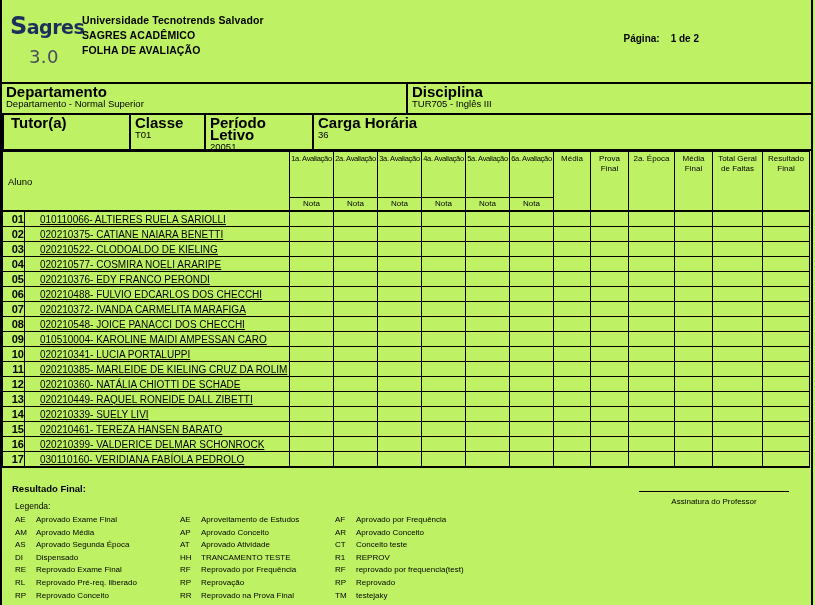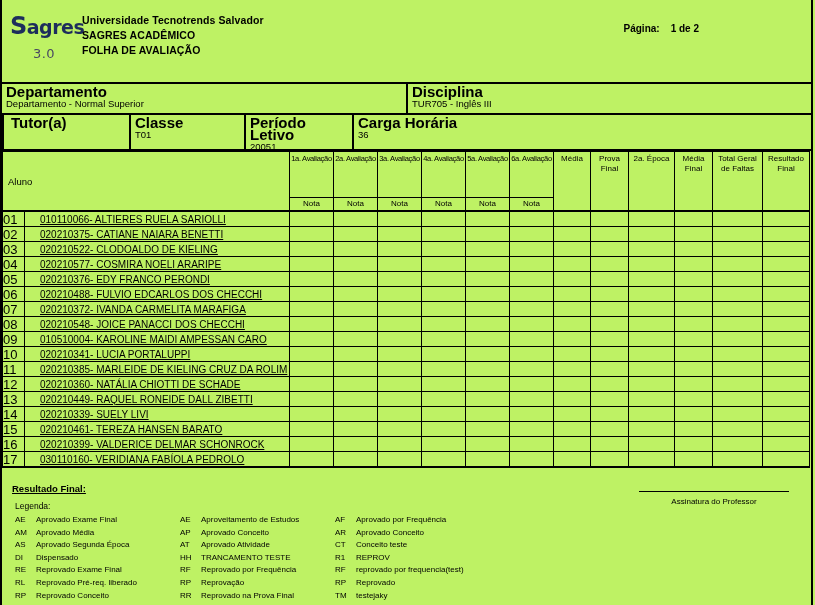--- a/index.html
+++ b/index.html
@@ -62,40 +62,40 @@
     font-size: 19px;
     letter-spacing: -0.5px;
     color: #1d2d5c;
     line-height: 20px;
   }
   .logo-word .cap {
     font-size: 24px;
   }
   .logo-ver {
     font-family: "DejaVu Sans", sans-serif;
-    font-size: 13px;
+    font-size: 18px;
     color: #4a4a62;
     margin-top: 9px;
     letter-spacing: 0.5px;
   }
   .title-block {
     position: absolute;
     left: 80px;
     top: 13px;
   }
   .title-block div {
     font-size: 10.5px;
     font-weight: bold;
     line-height: 15px;
     letter-spacing: 0.1px;
   }
   .page-num {
     position: absolute;
     right: 112px;
-    top: 23px;
+    top: 33px;
     font-size: 10px;
     font-weight: bold;
     white-space: nowrap;
   }
   .page-num .pn-val { margin-left: 11px; }
 
   
   .info {
     border-bottom: 2px solid #000000;
   }
@@ -118,21 +118,21 @@
     font-size: 9.5px;
     line-height: 12px;
   }
   .vsep { border-left: 2px solid #000000; }
 
   .c-dep { width: 404px; }
   .c-dis { width: 405px; }
   .c-prof { width: 277px; }
   .c-tut { width: 127px; padding-left: 7px; }
   .c-classe { width: 75px; }
-  .c-periodo { width: 102px; margin-left: 40px; }
+  .c-periodo { width: 102px; }
   .c-carga { width: 113px; margin-left: 6px; }
 
   .info-row.bottom .cell { height: 34px; }
 
   
   .grade {
     border-collapse: collapse;
     table-layout: fixed;
     width: 785px;
     margin: 0;
@@ -176,24 +176,25 @@
     text-align: center;
     height: 12px;
     line-height: 12px;
     border-bottom: 2px solid #000000;
     border-top: 1px solid #000000;
   }
 
   tr.srow td { height: 14px; }
   td.s-num {
     width: 22px;
-    font-size: 13px;
-    text-align: left;
+    font-size: 11px;
+    text-align: right;
     vertical-align: middle;
     line-height: 13px;
+    font-weight: bold;
   }
   td.s-name {
     font-size: 10px;
     vertical-align: middle;
     padding-left: 15px;
     line-height: 13px;
     white-space: nowrap;
     overflow: hidden;
     text-decoration: underline;
   }
@@ -203,21 +204,20 @@
 
   
   .footer {
     position: relative;
     margin-top: 15px;
     padding-left: 10px;
   }
   .res-final {
     font-size: 9.5px;
     font-weight: bold;
-    text-decoration: underline;
     margin-bottom: 7px;
   }
   .legenda-lbl {
     font-size: 8.5px;
     margin-bottom: 3px;
     padding-left: 3px;
   }
   .legend-cols {
     display: flex;
   }

